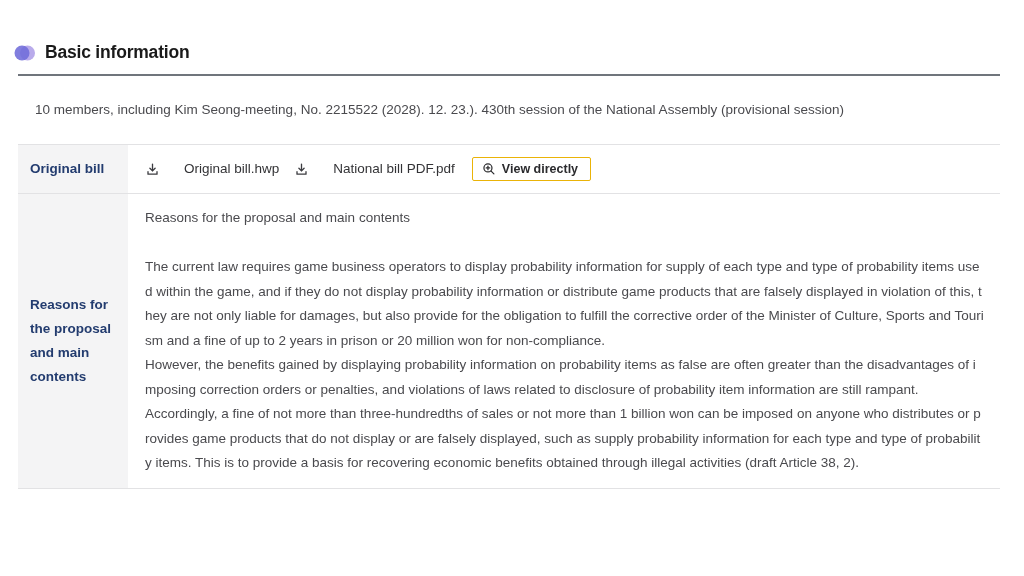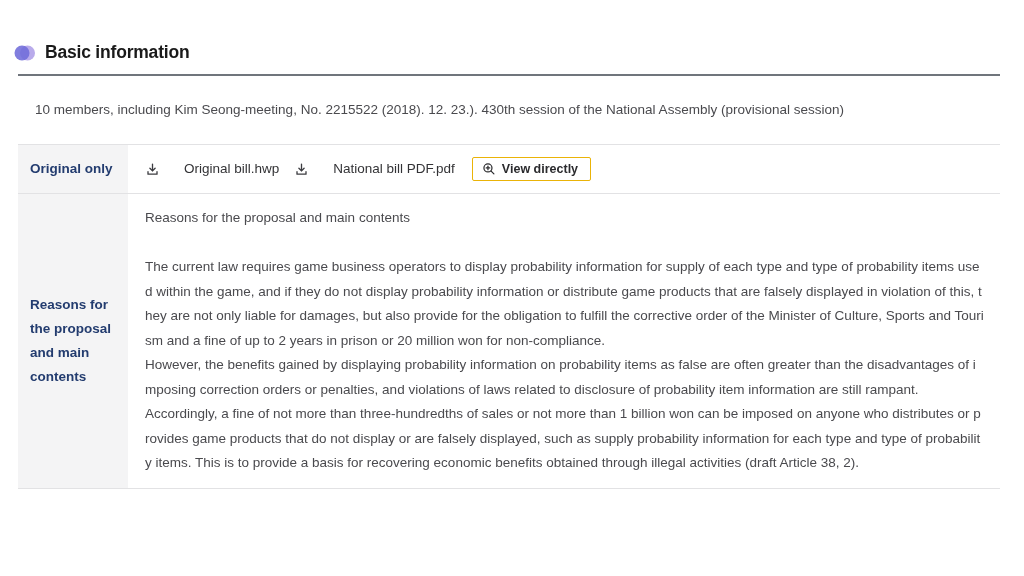--- a/index.html
+++ b/index.html
@@ -111,26 +111,26 @@
       <circle cx="13.5" cy="8" r="7.5" fill="#b9abeb"></circle>
       <circle cx="8" cy="8" r="7.5" fill="#6f6cd9" opacity="0.88"></circle>
     </svg>
     <h1 class="section-title">Basic information</h1>
   </div>
 
   <div class="info-table">
 
     <div class="info-row row-initiative">
       <div class="value-cell">
-        <span>10 members, including Kim Seong-meeting, No. 2215522 (2018). 12. 23.). 430th session of the National Assembly (provisional session)</span>
+        <span>10 members, including Kim Seong-meeting, No. 2215522 (2028). 12. 23.). 430th session of the National Assembly (provisional session)</span>
       </div>
     </div>
 
     <div class="info-row row-original-bill">
-      <div class="label-cell">Original only</div>
+      <div class="label-cell">Original bill</div>
       <div class="value-cell">
 
         <span class="attachment">
           <svg width="15" height="15" viewBox="0 0 16 16" aria-hidden="true">
             <g fill="none" stroke="#3c3c40" stroke-width="1.4" stroke-linecap="round" stroke-linejoin="round">
               <path d="M8 2.2 V9.2"></path>
               <path d="M5.2 6.6 L8 9.4 L10.8 6.6"></path>
               <path d="M3.2 10.4 V13 H12.8 V10.4"></path>
             </g>
           </svg>

